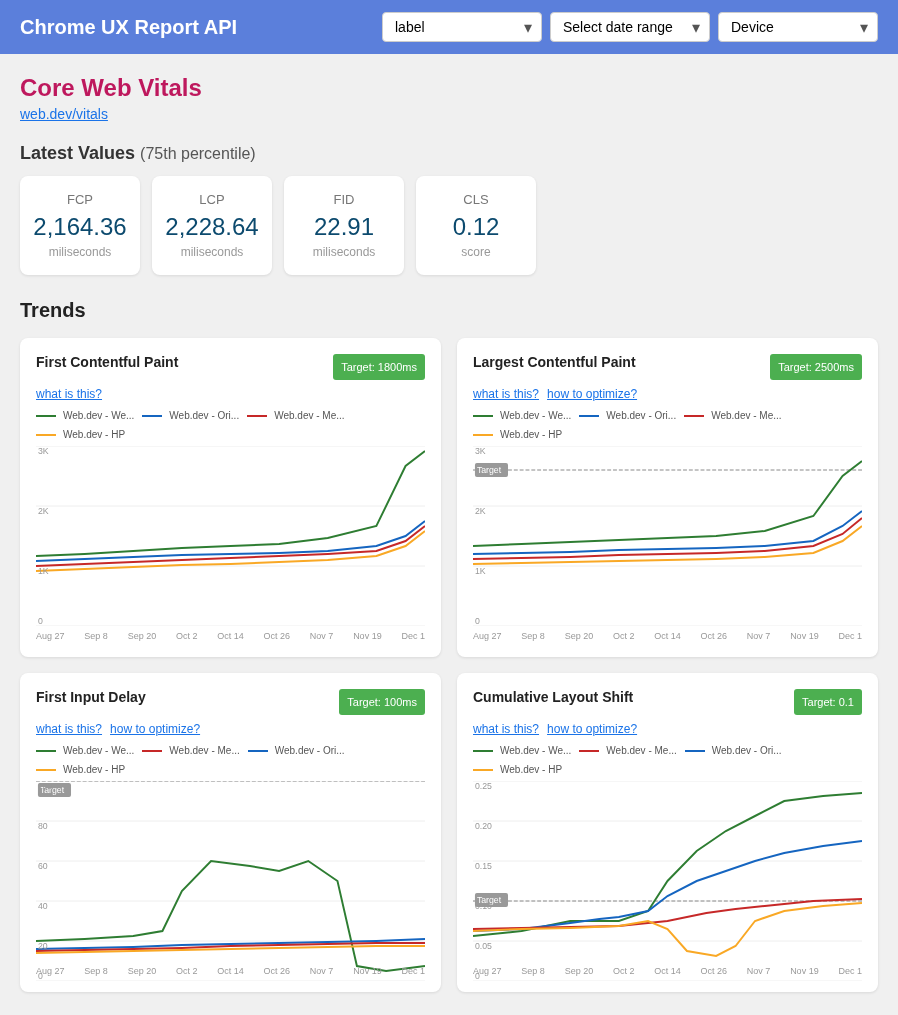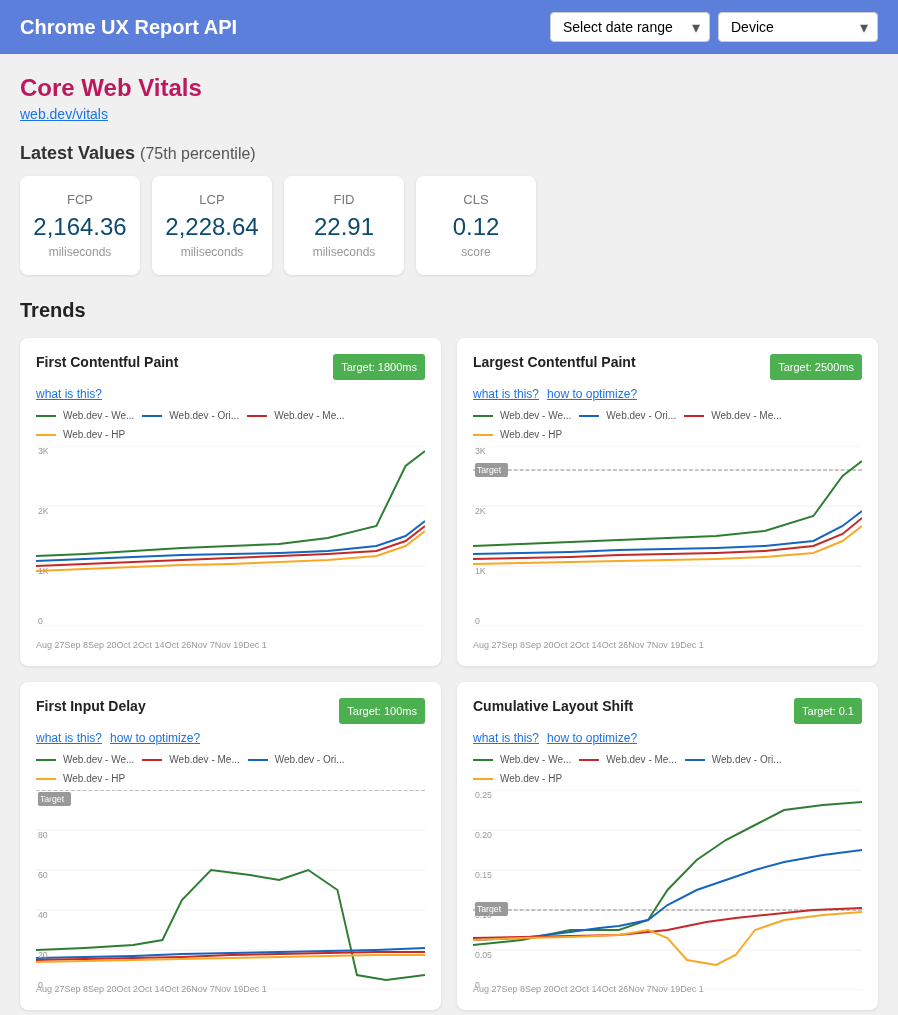--- a/index.html
+++ b/index.html
@@ -172,32 +172,37 @@
       gap: 7px;
       font-size: 10px;
       color: #555;
     }
     .chart-area {
       width: 100%;
       height: 180px;
     }
     .x-axis-labels {
       display: flex;
-      justify-content: flex-start;
+      justify-content: space-between;
       font-size: 9px;
       color: #999;
-      margin-top: 14px;
+      margin-top: 5px;
     }
   </style>
 </head>
 <body>
 
 <div class="header">
   <div class="header-title">Chrome UX Report API</div>
   <div class="header-controls">
+    <div class="select-wrapper">
+      <select class="header-select">
+        <option>label</option>
+      </select>
+    </div>
     <div class="select-wrapper">
       <select class="header-select">
         <option>Select date range</option>
       </select>
     </div>
     <div class="select-wrapper">
       <select class="header-select">
         <option>Device</option>
       </select>
     </div>

